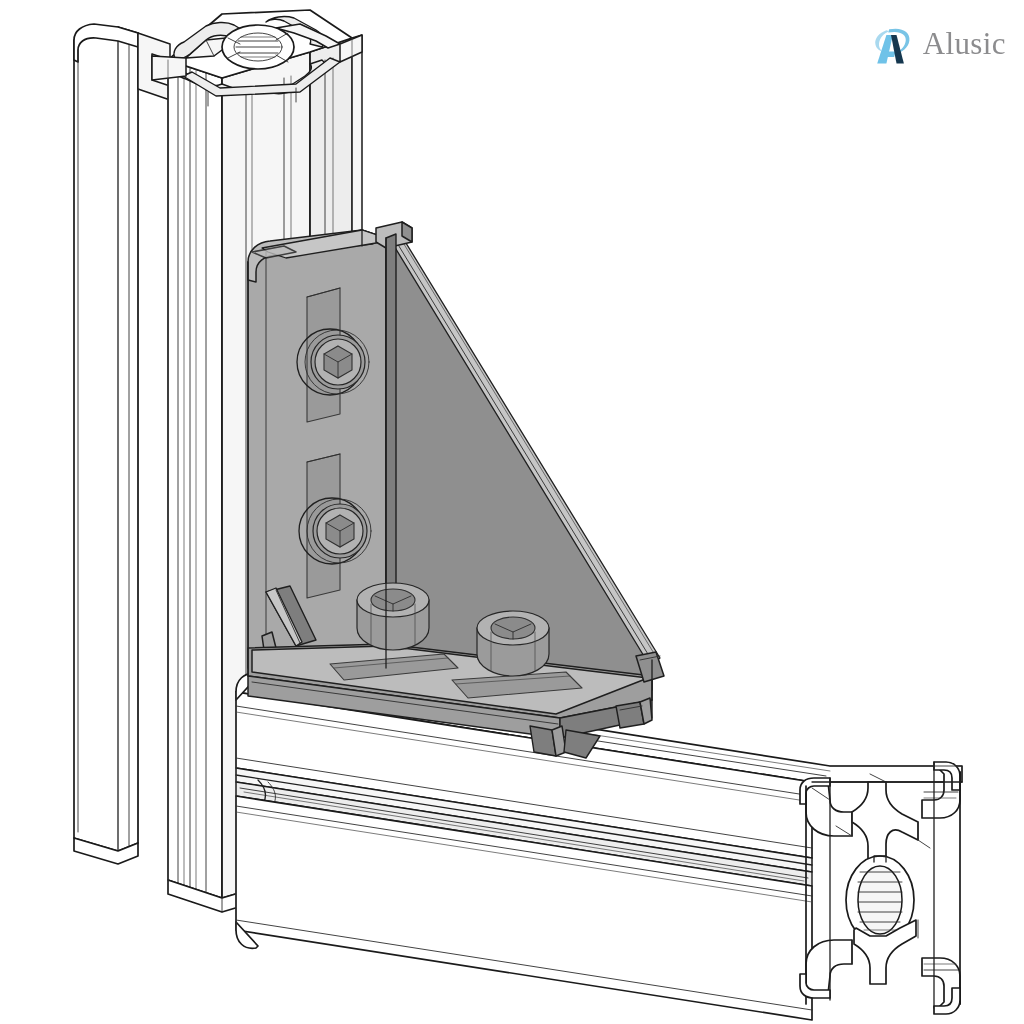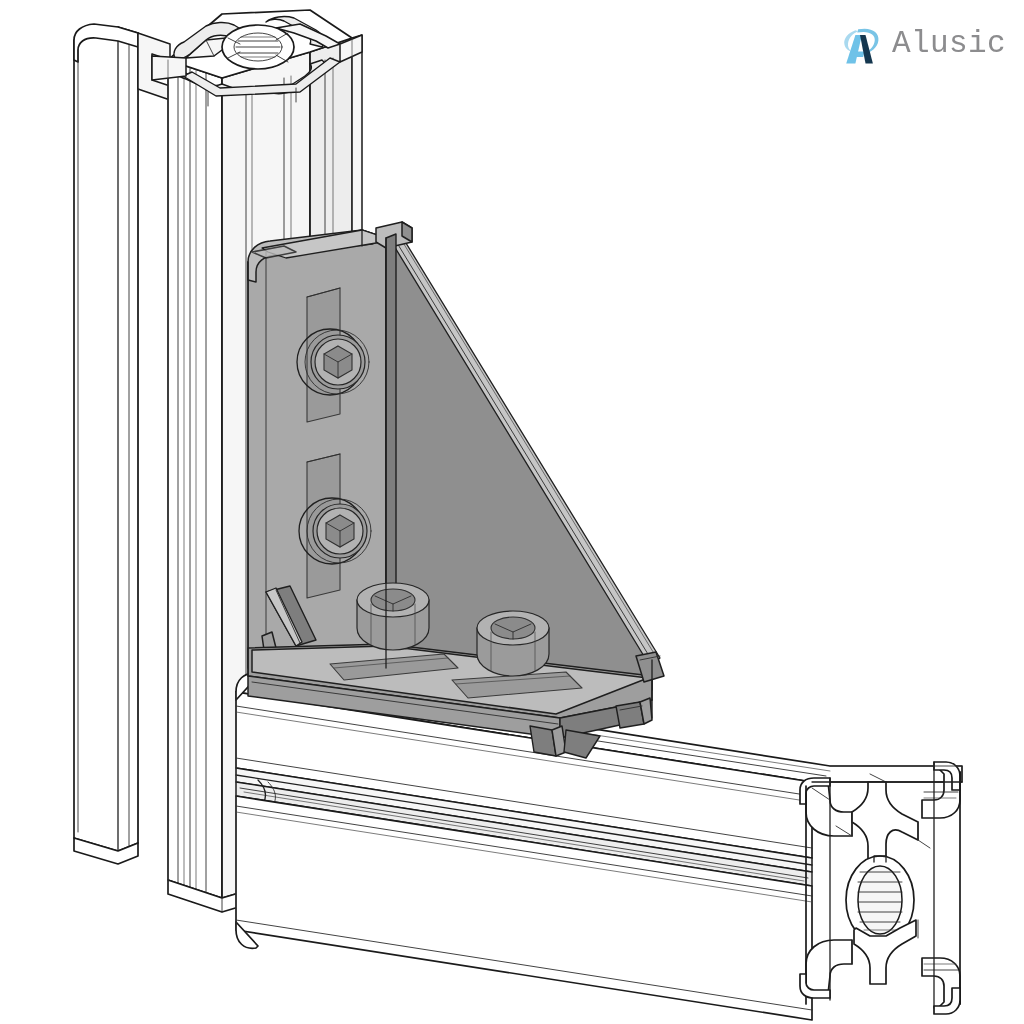--- a/index.html
+++ b/index.html
@@ -33,21 +33,21 @@
     align-items: center;
     gap: 9px;
     user-select: none;
   }
   #brand-mark {
     width: 46px;
     height: 46px;
     display: block;
   }
   #brand-text {
-    font-family: Liberation Mono, monospace;
+    font-family: Liberation Serif, serif;
     font-size: 31px;
     letter-spacing: 0.4px;
     color: #8c8c8e;
     line-height: 1;
     padding-bottom: 3px;
   }
 </style>
 </head>
 <body>
 

